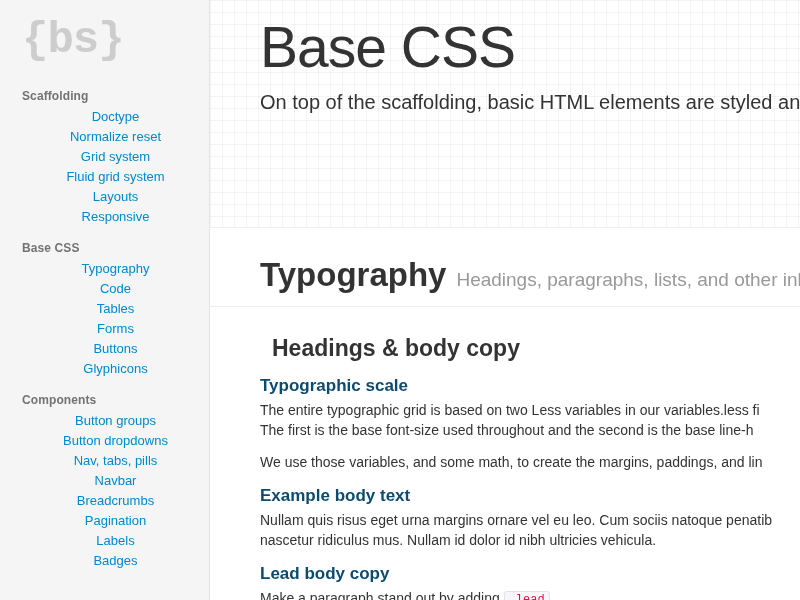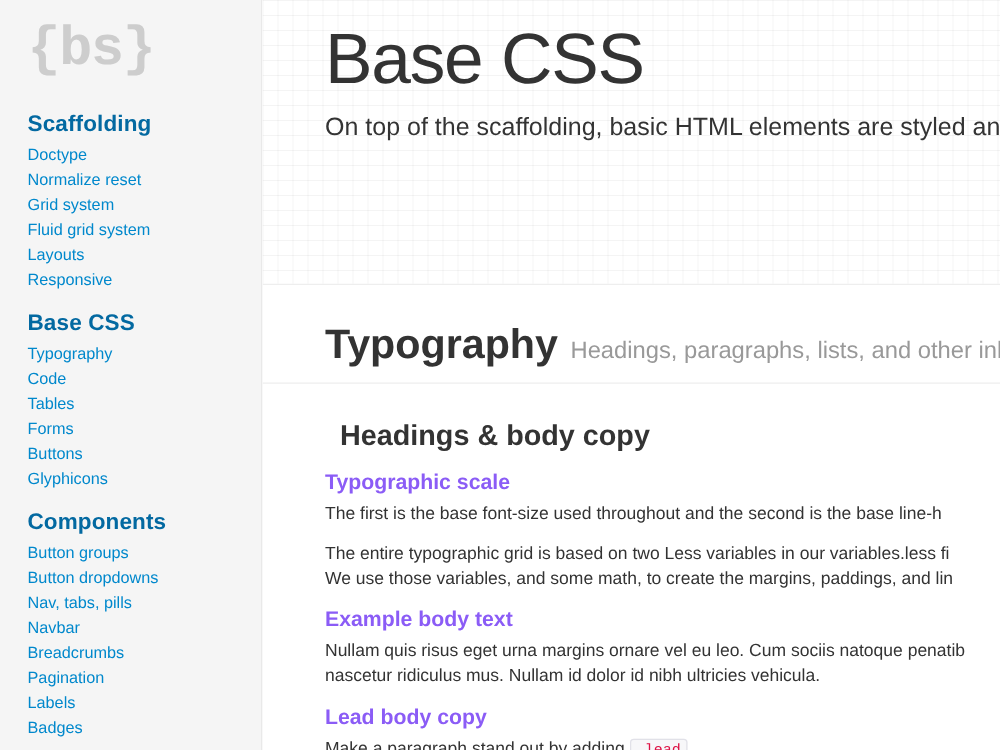--- a/index.html
+++ b/index.html
@@ -28,34 +28,35 @@
     font-size: 44px;
     font-weight: bold;
     color: #cdcdcd;
     letter-spacing: -1px;
     padding: 14px 0 8px 22px;
     line-height: 1.2;
     user-select: none;
   }
   .nav { padding: 0 0 0 22px; }
   .nav-header {
-    font-size: 18px;
-    font-weight: bold;
-    color: #0369a1;
+    font-size: 12px;
+    font-weight: bold;
+    color: #737373;
     margin: 14px 0 4px 0;
     letter-spacing: 0.1px;
   }
   .nav-link {
     display: block;
     font-size: 13px;
     color: #0088cc;
     text-decoration: none;
     line-height: 20px;
     padding: 0;
     margin: 0;
+    text-align: center;
   }
 
   
   .main {
     flex: 1;
     height: 600px;
     overflow: hidden;
     position: relative;
     background: #ffffff;
   }
@@ -110,21 +111,21 @@
   .content { padding: 18px 0 0 50px; }
   h2.sub {
     font-size: 23px;
     font-weight: bold;
     color: #333333;
     margin: 10px 0 14px 12px;
   }
   h3.sub3 {
     font-size: 17px;
     font-weight: bold;
-    color: #8b5cf6;
+    color: #0c4a6e;
     margin: 14px 0 4px 0;
   }
   p.body {
     font-size: 14px;
     line-height: 20px;
     color: #333333;
     margin: 0 0 12px 0;
     white-space: nowrap;
   }
   p.body.tight { margin-bottom: 0; }
@@ -186,22 +187,22 @@
     </div>
 
     <div class="section-head">
       <h1>Typography</h1><small>Headings, paragraphs, lists, and other inlin</small>
     </div>
 
     <div class="content">
       <h2 class="sub">Headings &amp; body copy</h2>
 
       <h3 class="sub3">Typographic scale</h3>
+      <p class="body tight">The entire typographic grid is based on two Less variables in our variables.less fi</p>
       <p class="body">The first is the base font-size used throughout and the second is the base line-h</p>
-      <p class="body tight">The entire typographic grid is based on two Less variables in our variables.less fi</p>
       <p class="body">We use those variables, and some math, to create the margins, paddings, and lin</p>
 
       <h3 class="sub3">Example body text</h3>
       <p class="body tight">Nullam quis risus eget urna margins ornare vel eu leo. Cum sociis natoque penatib</p>
       <p class="body">nascetur ridiculus mus. Nullam id dolor id nibh ultricies vehicula.</p>
 
       <h3 class="sub3">Lead body copy</h3>
       <p class="body"><span>Make a paragraph stand out by adding</span> <code class="inline">.lead</code><span>.</span></p>
     </div>
 

